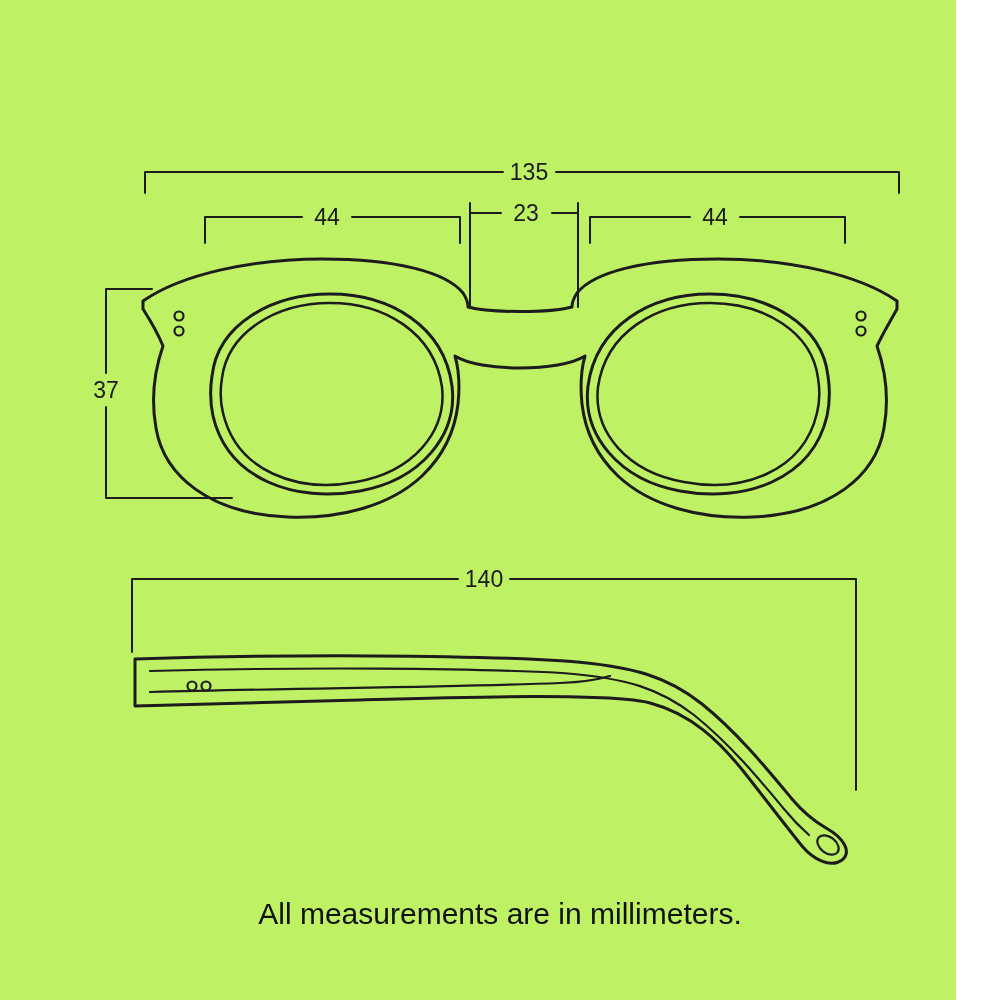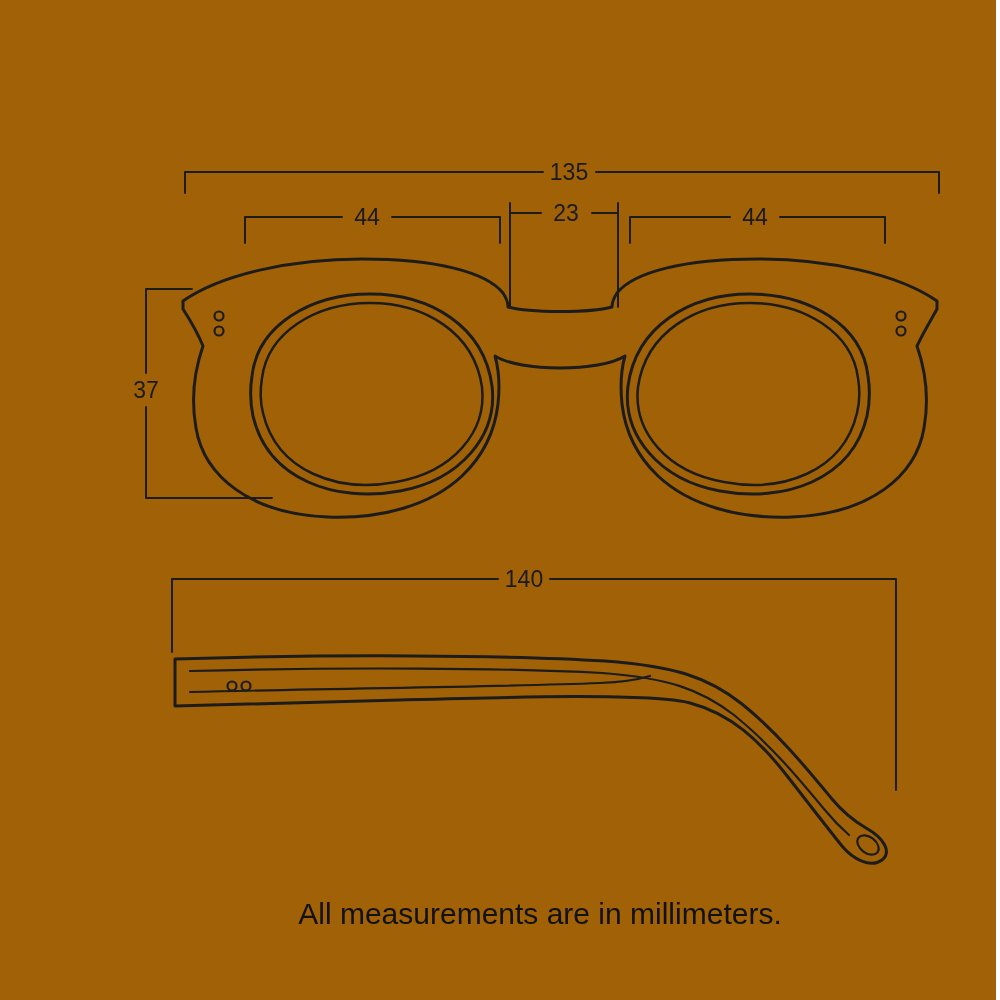--- a/index.html
+++ b/index.html
@@ -4,23 +4,22 @@
 <style>
   html, body {
     margin: 0;
     padding: 0;
     background: #ffffff;
   }
   .canvas {
     position: relative;
     width: 956px;
     height: 1000px;
-    background: #a16207;
+    background: #bef264;
     overflow: hidden;
-    padding-left: 40px;
   }
   svg {
     display: block;
   }
   .dim-text {
     font-family: "Liberation Sans", "DejaVu Sans", sans-serif;
     font-size: 23px;
     fill: #1a1a1a;
   }
   .caption-text {

